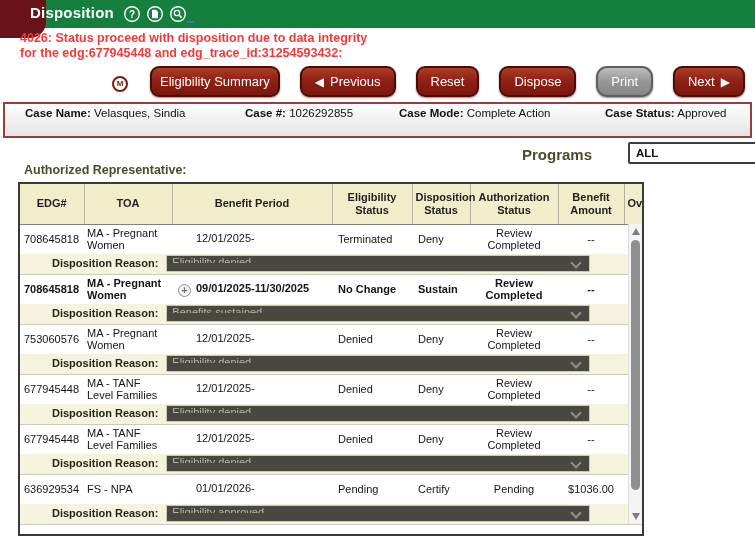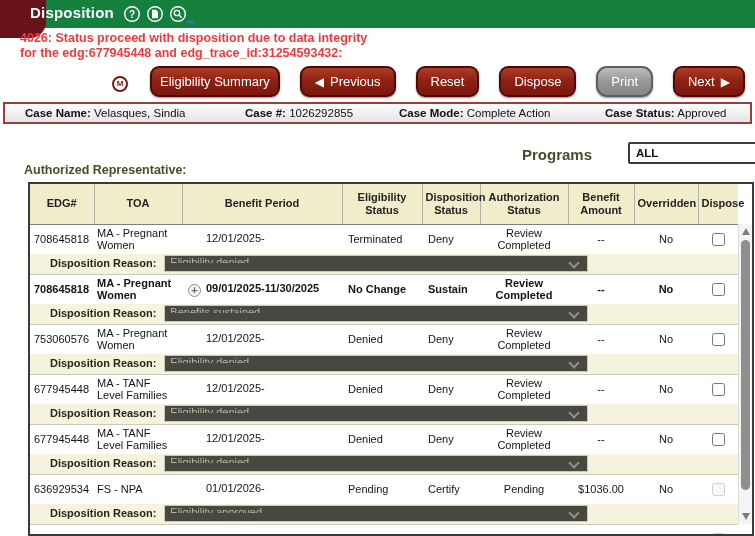--- a/index.html
+++ b/index.html
@@ -20,53 +20,53 @@
   
   .toolbar { position:absolute; top:65px; left:150px; right:10px; height:33px; display:flex; gap:7px; justify-content:space-between; align-items:center; }
   .monogram { position:absolute; top:76px; left:112px; width:16px; height:16px; border:2px solid #7a1a12; border-radius:50%; color:#7a1a12; font-size:8px; font-weight:700; text-align:center; line-height:12px; }
   .btn { height:31px; padding:0 13px; border:2px solid #4d0b06; border-radius:9px; color:#fff; font-size:13px; font-family:"Liberation Sans",sans-serif; cursor:pointer; display:flex; align-items:center; gap:6px; white-space:nowrap;
          background:linear-gradient(180deg,#ad3d26 0%, #8e2215 45%, #7b170c 100%); box-shadow:0 1px 2px rgba(0,0,0,.45); }
   .btn.wide { padding:0 8px; }
   .btn.gray { border-color:#5f5f5f; background:linear-gradient(180deg,#bdbdbd 0%, #979797 50%, #868686 100%);border-radius:11px; }
   .btn .arrow { font-size:12px; line-height:1; }
 
   
-  .casebar { position:absolute; top:102px; left:3px; right:3px; height:22px; border:2px solid #96403c; background:linear-gradient(180deg,#fdfdfd,#e4e4e4); font-size:11.5px; color:#111; }
+  .casebar { position:absolute; top:102px; left:3px; right:3px; height:36px; border:2px solid #96403c; background:linear-gradient(180deg,#fdfdfd,#e4e4e4); font-size:11.5px; color:#111; }
   .casefield { position:absolute; top:3px; white-space:nowrap; }
   .casefield b { font-weight:700; }
   .cf0 { left:20px; } .cf1 { left:240px; } .cf2 { left:394px; } .cf3 { left:600px; }
 
   
   .authrep-label { position:absolute; top:143px; left:24px; color:#4c4c2c; font-size:12.5px; font-weight:700;margin-top:20px; }
   .programs-label { position:absolute; top:146px; left:522px; color:#4c4c2c; font-size:15px; font-weight:700; }
   .sel-wrap { position:relative; display:inline-block; }
   .sel-wrap::after { content:""; position:absolute; pointer-events:none; border-right:2px solid #1a1a1a; border-bottom:2px solid #1a1a1a; transform:rotate(45deg); }
   .programs-wrap { position:absolute; top:142px; left:628px; }
   .programs-wrap::after { width:8px; height:8px; right:9px; top:5px; }
   .programs-select { width:152px; height:22px; border:2px solid #3c3c3c; border-radius:2px; background:#fff; font-family:"Liberation Sans",sans-serif; font-size:11.5px; font-weight:700; padding:0 20px 0 6px; appearance:none; -webkit-appearance:none; color:#111; }
 
   
-  .table-wrap { position:absolute; top:182px; left:28px; width:726px; height:354px; border:2px solid #3a3a3a; background:#fff; overflow:hidden; }
+  .table-wrap { position:absolute; top:182px; left:18px; width:626px; height:354px; border:2px solid #3a3a3a; background:#fff; overflow:hidden; }
   table { border-collapse:collapse; table-layout:fixed; width:708px; }
   col.w-edg{width:64px} col.w-toa{width:88px} col.w-per{width:160px} col.w-eli{width:80px}
   col.w-dis{width:58px} col.w-aut{width:88px} col.w-amt{width:66px} col.w-ovr{width:64px} col.w-chk{width:40px}
   thead th { height:40px; background:#f0edcb; font-size:11px; font-weight:700; color:#222; text-align:center; border-right:1px solid #b1b1a2; border-bottom:1.5px solid #7f7f7f; padding:2px 3px; line-height:13px; }
   thead th:last-child { border-right:none; }
   tbody td { font-size:11px; color:#141414; vertical-align:middle; padding:2px 3px; line-height:12.5px; }
   tr.edg-row td { height:30px; background:#fff; }
   tr.edg-row.bold td { font-weight:700; }
   tr.reason-row td { height:20px; background:#f5f3dd; border-bottom:1px solid #cbcbbd; padding:0; }
   .c-edg { text-align:left; padding-left:4px; }
   .c-toa { text-align:left; }
   .c-period { text-align:left; white-space:nowrap; padding-left:6px; }
   .c-elig, .c-disp { text-align:left; padding-left:6px; }
   .c-auth, .c-amt, .c-ovr, .c-chk { text-align:center; }
   .expand-icon { display:inline-block; width:13px; height:13px; border:1px solid #8d8d8d; border-radius:50%; background:#f2f2f2; color:#6f6f6f; font-size:11px; font-weight:700; line-height:11px; text-align:center; margin-right:5px; vertical-align:-2px; cursor:pointer; }
   .dispose-check { width:13px; height:13px; vertical-align:middle; }
-  .reason-label { font-weight:700; color:#26261a; font-size:11px; margin-left:20px; }
+  .reason-label { font-weight:700; color:#26261a; font-size:11px; margin-left:32px; }
   .reason-wrap { margin-left:8px; vertical-align:middle; }
   .reason-wrap::after { width:6px; height:6px; right:10px; top:4px; border-color:#8f8f86; }
   .reason-select { width:424px; height:17px; background:#000000; border:1px solid #b9b9ab; color:#9b9b90; font-family:"Liberation Sans",sans-serif; font-size:11px; padding:0 18px 8px 5px; appearance:none; -webkit-appearance:none; }
 
   
   .sbar { position:absolute; top:40px; right:0; width:14px; height:300px; background:#f4f4f4; border-left:1px solid #dcdcdc; }
   .sbar-up, .sbar-down { position:absolute; left:0; width:14px; height:13px; cursor:pointer; }
   .sbar-up { top:1px; } .sbar-down { bottom:1px; }
   .sbar-up::after, .sbar-down::after { content:""; position:absolute; left:3px; }
   .sbar-up::after { top:3px; border-left:4px solid transparent; border-right:4px solid transparent; border-bottom:7px solid #7e7e7e; }

